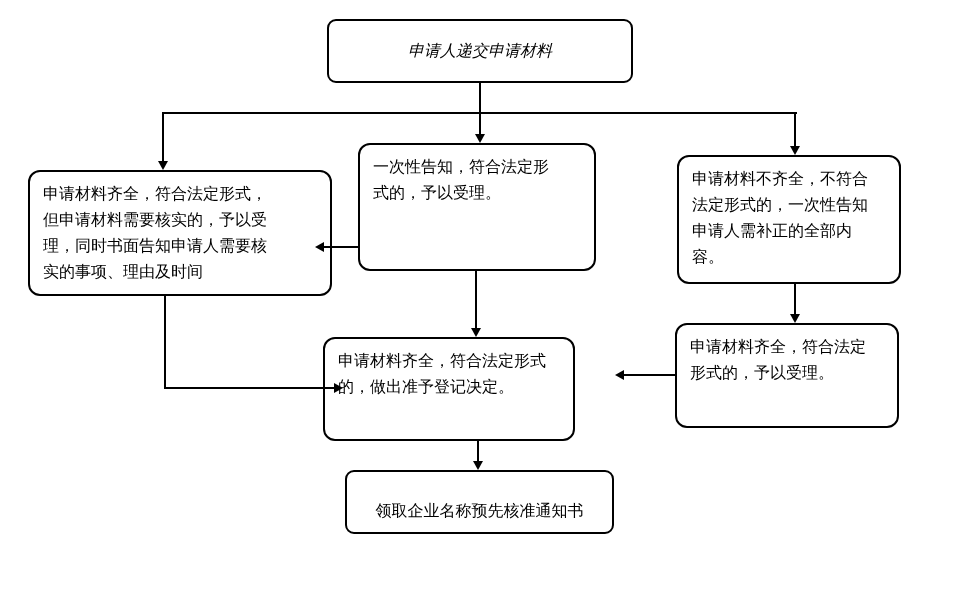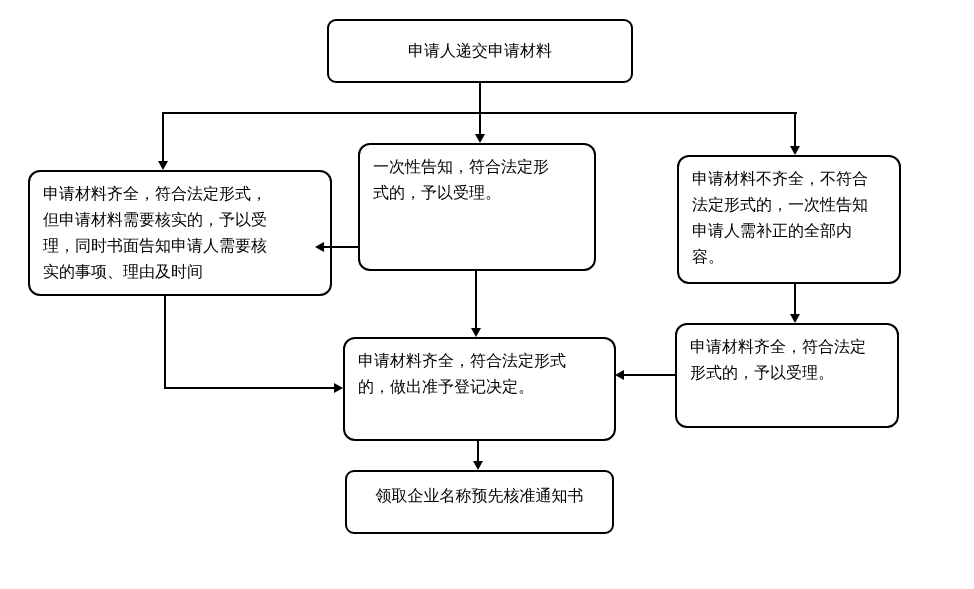--- a/index.html
+++ b/index.html
@@ -29,24 +29,25 @@
   }
   .node.pill {
     border-radius: 9px;
   }
   .node.center-text {
     display: flex;
     align-items: center;
     justify-content: center;
     text-align: center;
     white-space: nowrap;
+    font-style: italic;
   }
   .node.top-center-text {
     text-align: center;
-    padding-top: 11px;
+    padding-top: 26px;
     white-space: nowrap;
   }
   .node.body-text {
     padding: 9px 13px;
   }
   .line {
     position: absolute;
     background: #000000;
   }
   .arrow {
@@ -86,21 +87,21 @@
 式的，予以受理。</div>
 
   <div class="node body-text" style="left:675px; top:323px; width:224px; height:105px;">申请材料齐全，符合法定
 形式的，予以受理。</div>
 
   <div class="node body-text" style="left:677px; top:155px; width:224px; height:129px;">申请材料不齐全，不符合
 法定形式的，一次性告知
 申请人需补正的全部内
 容。</div>
 
-  <div class="node body-text" style="left:343px; top:337px; width:273px; height:104px;">申请材料齐全，符合法定形式
+  <div class="node body-text" style="left:323px; top:337px; width:252px; height:104px;">申请材料齐全，符合法定形式
 的，做出准予登记决定。</div>
 
   <div class="node pill top-center-text" style="left:345px; top:470px; width:269px; height:64px;">领取企业名称预先核准通知书</div>
 
   <div class="line" style="left:479px; top:83px; width:2px; height:31px;"></div>
 
   <div class="line" style="left:162px; top:112px; width:635px; height:2px;"></div>
 
   <div class="line" style="left:162px; top:112px; width:2px; height:50px;"></div>
   <div class="arrow down" style="left:158px; top:161px;"></div>

